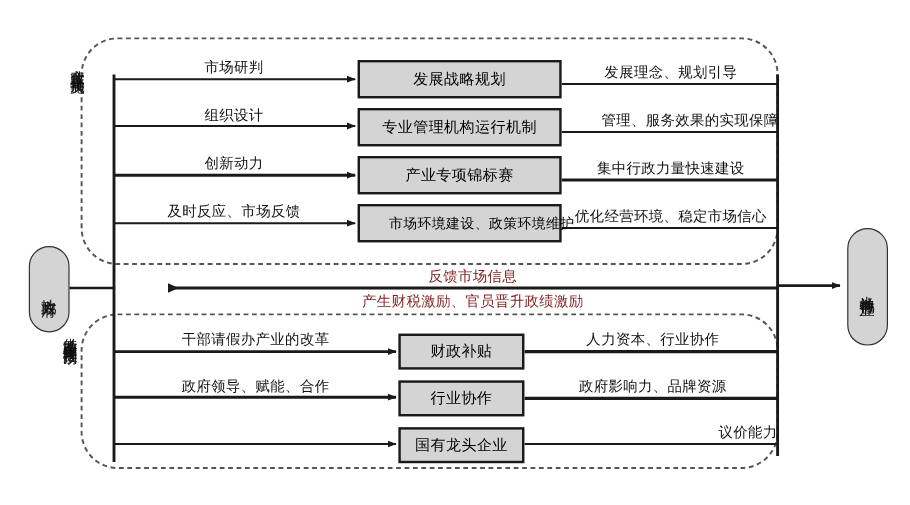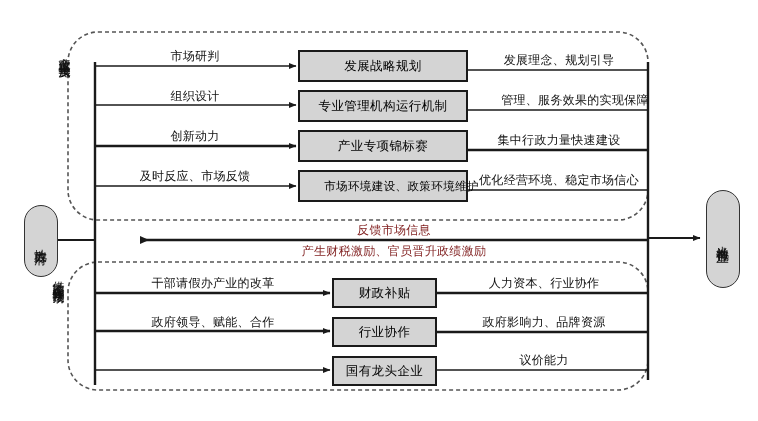--- a/index.html
+++ b/index.html
@@ -206,17 +206,17 @@
   <div class="edge-label" style="left:95px; top:314px; width:236px;">
     <span>政府领导、赋能、合作</span>
   </div>
 
   <div class="edge-label" style="left:440px; top:275px; width:208px;">
     <span>人力资本、行业协作</span>
   </div>
   <div class="edge-label" style="left:440px; top:314px; width:208px;">
     <span>政府影响力、品牌资源</span>
   </div>
-  <div class="edge-label" style="left:440px; top:352px; width:208px;">
+  <div class="edge-label" style="left:440px; top:352px; width:208px;text-align:right;">
     <span>议价能力</span>
   </div>
 
 </div>
 
 </body></html>

